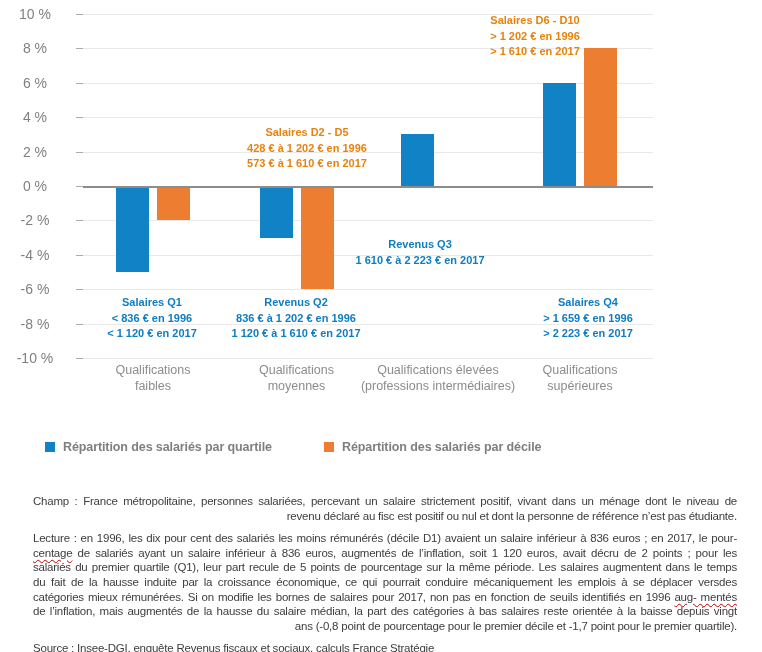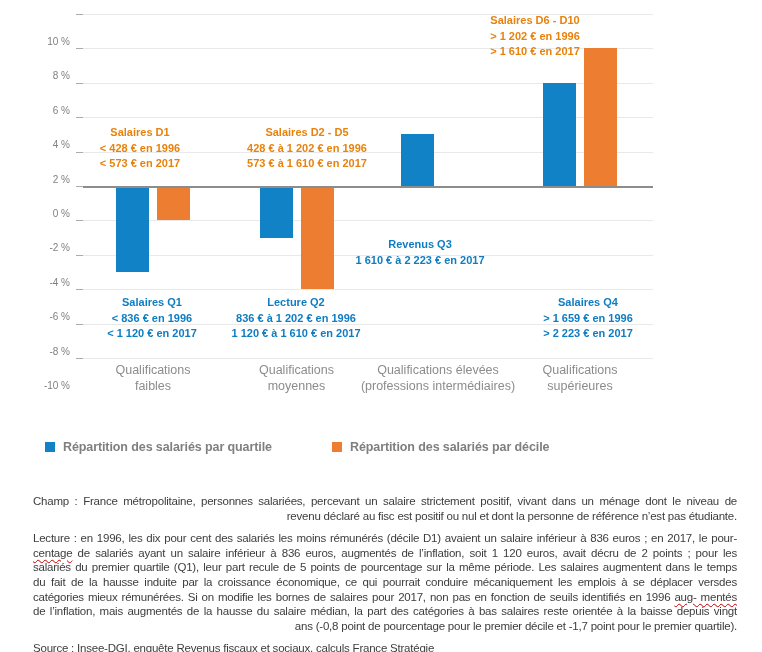--- a/index.html
+++ b/index.html
@@ -2,22 +2,22 @@
 <html><head>
 <meta charset="utf-8">
 <style>
   html,body{margin:0;padding:0;background:#fff;}
   body{width:762px;height:652px;position:relative;overflow:hidden;
        font-family:"Liberation Sans",sans-serif;}
   .chart{position:absolute;left:0;top:0;width:762px;height:430px;}
   .gridline{position:absolute;height:1px;background:#E9E9E9;z-index:1;}
   .gridline.zero{height:1.5px;background:#8C8C8C;z-index:6;}
   .tick{position:absolute;width:7px;height:1px;background:#ABABAB;z-index:2;}
-  .ylabel{position:absolute;width:70px;text-align:right;font-size:10px;
-          color:#808080;line-height:16px;z-index:2;margin-top:28px;}
+  .ylabel{position:absolute;width:70px;text-align:center;font-size:14px;
+          color:#808080;line-height:16px;z-index:2;}
   .bar{position:absolute;z-index:4;}
   .anno{position:absolute;text-align:center;font-weight:bold;font-size:11px;
         line-height:15.5px;white-space:nowrap;transform:translateX(-50%);z-index:7;}
   .cat{position:absolute;text-align:center;font-size:12.5px;line-height:15.5px;
        color:#8C8C8C;transform:translateX(-50%);white-space:nowrap;z-index:2;}
   .legend{position:absolute;top:438px;left:0;width:762px;height:20px;}
   .legend-item{position:absolute;display:flex;align-items:center;}
   .swatch{width:10px;height:10px;margin-right:8px;flex:0 0 auto;}
   .swatch.blue{background:#1182C5;}
   .swatch.orange{background:#ED7D31;}
@@ -68,42 +68,37 @@
     <div class="gridline" style="left: 83px; top: 358px; width: 570px;"></div>
     <div class="tick" style="left: 76px; top: 358px;"></div>
     <div class="ylabel" style="left: 0px; top: 350px;">-10 %</div>
     <div class="bar" style="left: 116px; top: 186px; width: 33px; height: 86px; background: rgb(17, 130, 197);"></div>
     <div class="bar" style="left: 259.5px; top: 186px; width: 33px; height: 51.6px; background: rgb(17, 130, 197);"></div>
     <div class="bar" style="left: 401px; top: 134.4px; width: 33px; height: 51.6px; background: rgb(17, 130, 197);"></div>
     <div class="bar" style="left: 543px; top: 82.8px; width: 33px; height: 103.2px; background: rgb(17, 130, 197);"></div>
     <div class="bar" style="left: 157px; top: 186px; width: 33px; height: 34.4px; background: rgb(237, 125, 49);"></div>
     <div class="bar" style="left: 300.5px; top: 186px; width: 33px; height: 103.2px; background: rgb(237, 125, 49);"></div>
     <div class="bar" style="left: 584px; top: 48.4px; width: 33px; height: 137.6px; background: rgb(237, 125, 49);"></div>
-    <div class="anno" style="left: 140px; top: 125px; color: rgb(232, 130, 13);">
-      <div>Salaires D1</div>
-      <div>&lt; 428 € en 1996</div>
-      <div>&lt; 573 € en 2017</div>
-    </div>
     <div class="anno" style="left: 307px; top: 125px; color: rgb(232, 130, 13);">
       <div>Salaires D2 - D5</div>
       <div>428 € à 1 202 € en 1996</div>
       <div>573 € à 1 610 € en 2017</div>
     </div>
     <div class="anno" style="left: 535px; top: 13px; color: rgb(232, 130, 13);">
       <div>Salaires D6 - D10</div>
       <div>&gt; 1 202 € en 1996</div>
       <div>&gt; 1 610 € en 2017</div>
     </div>
     <div class="anno" style="left: 152px; top: 295px; color: rgb(14, 125, 194);">
       <div>Salaires Q1</div>
       <div>&lt; 836 € en 1996</div>
       <div>&lt; 1 120 € en 2017</div>
     </div>
     <div class="anno" style="left: 296px; top: 295px; color: rgb(14, 125, 194);">
-      <div>Lecture Q2</div>
+      <div>Revenus Q2</div>
       <div>836 € à 1 202 € en 1996</div>
       <div>1 120 € à 1 610 € en 2017</div>
     </div>
     <div class="anno" style="left: 420px; top: 237px; color: rgb(14, 125, 194);">
       <div>Revenus Q3</div>
       <div>1 610 € à 2 223 € en 2017</div>
     </div>
     <div class="anno" style="left: 588px; top: 295px; color: rgb(14, 125, 194);">
       <div>Salaires Q4</div>
       <div>&gt; 1 659 € en 1996</div>
@@ -125,21 +120,21 @@
       <div>Qualifications</div>
       <div>supérieures</div>
     </div>
   </div>
 
 <div class="legend">
   <div class="legend-item" style="left:45px;top:2px;">
     <span class="swatch blue"></span>
     <span class="legend-label">Répartition des salariés par quartile</span>
   </div>
-  <div class="legend-item" style="left:332px;top:2px;">
+  <div class="legend-item" style="left:324px;top:2px;">
     <span class="swatch orange"></span>
     <span class="legend-label">Répartition des salariés par décile</span>
   </div>
 </div>
 
 <div class="notes">
   <div class="para">
     <div class="tline just">Champ : France métropolitaine, personnes salariées, percevant un salaire strictement positif, vivant dans un ménage dont le niveau de</div>
     <div class="tline last">revenu déclaré au fisc est positif ou nul et dont la personne de référence n’est pas étudiante.</div>
   </div>

